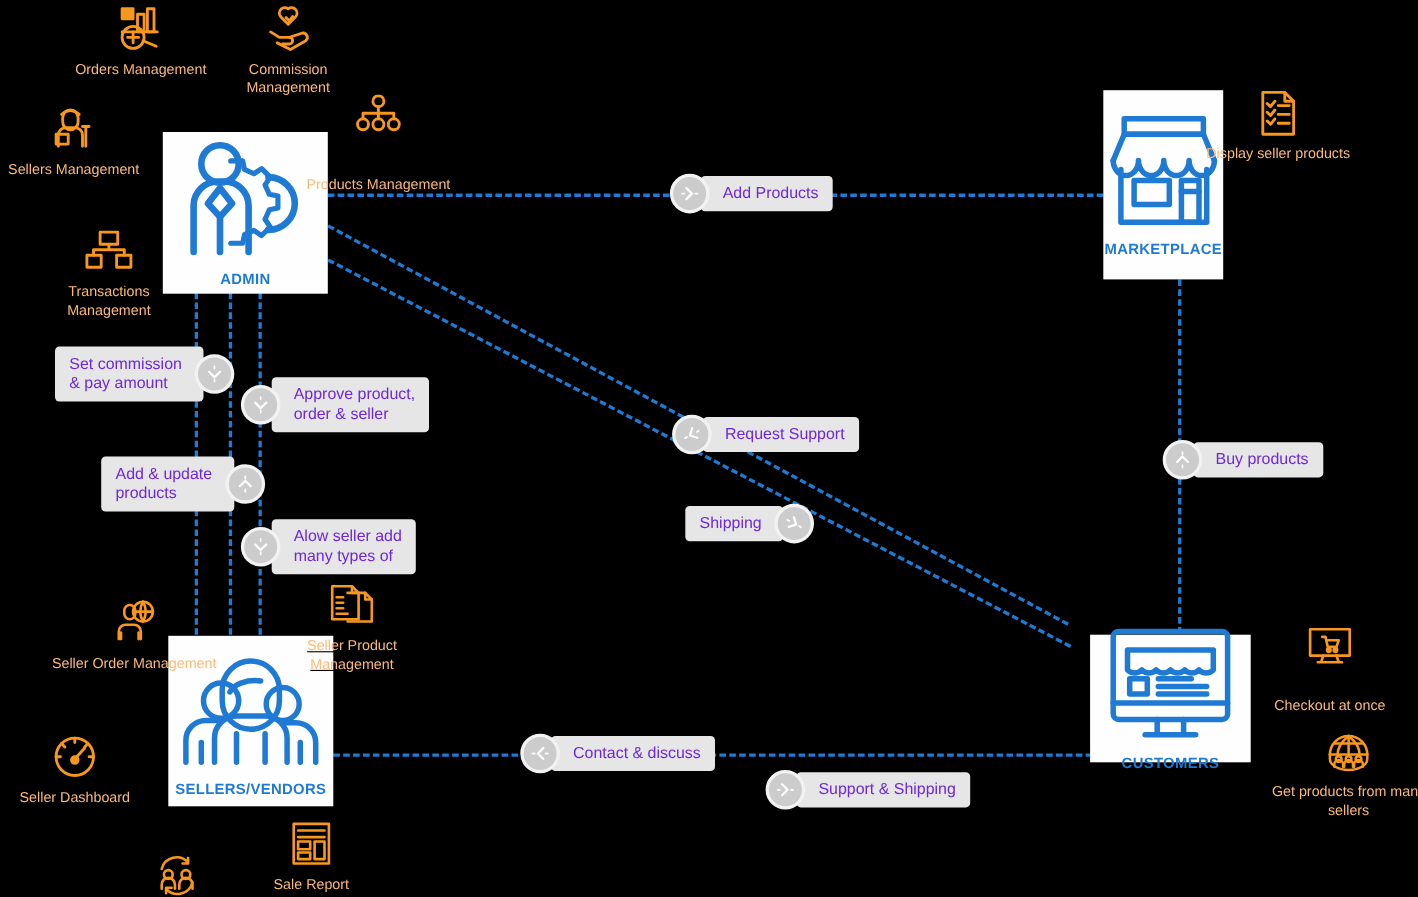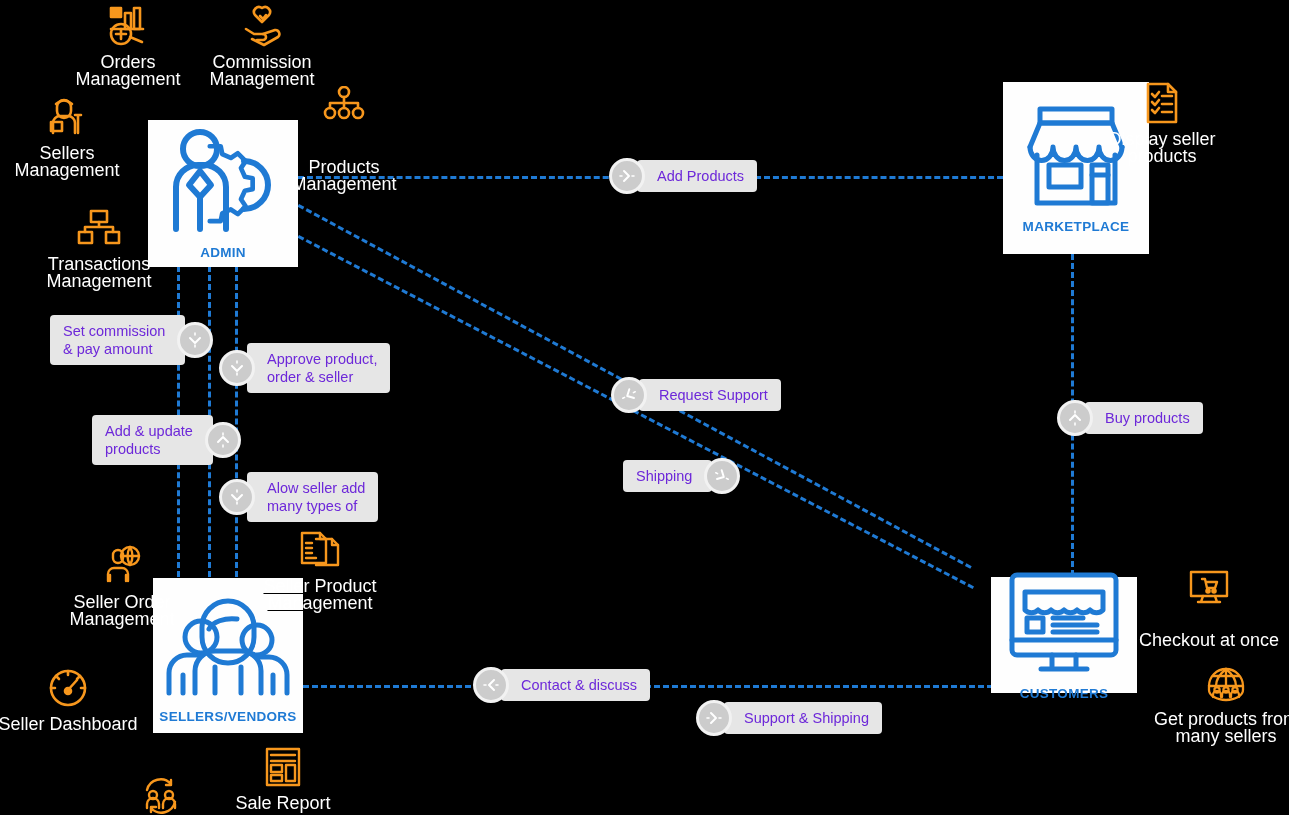--- a/index.html
+++ b/index.html
@@ -63,22 +63,22 @@
     text-align:center;
     width:150px;
     margin-left:-75px;
   }
   .feature .ficon{
     width:46px;height:46px;
     display:flex;align-items:center;justify-content:center;
   }
   .feature .fcap{
     margin-top:5px;
-    color:#ffffff;
-    font-size:18px;
+    color:#fdba74;
+    font-size:13px;
     line-height:17px;
     font-weight:400;
   }
 
   
   .flab{
     position:absolute;
     display:flex;
     align-items:center;
     height:0;
@@ -140,21 +140,21 @@
         <path d="M16 102 V60 a22 22 0 0 1 22 -22 h6 a22 22 0 0 1 22 22 V102"></path>
         <path d="M40 44 L29 58 L40 70 L51 58 Z"></path>
         <path d="M40 70 V102"></path>
         <path d="M86 11 h14 l2 10 11 5 9-6 10 10 -6 9 5 11 10 2 v14 l-10 2 -5 11 6 9 -10 10 -9-6 -11 5 -2 10 h-14" transform="translate(-22,6) scale(0.78) translate(6,6)"></path>
         <path d="M84 34 a24 24 0 0 1 0 48"></path>
       </svg>
     </span>
     <span class="etitle">ADMIN</span>
   </div>
 
-  <div class="entity" style="left:1003px;top:82px;width:146px;height:172px;">
+  <div class="entity" style="left:1003px;top:82px;width:109px;height:172px;">
     <span class="glyph">
       <svg width="104" height="106" viewBox="0 0 104 106" fill="none" stroke="#1f7ad4" stroke-width="5" stroke-linejoin="round" stroke-linecap="round">
         <rect x="16" y="6" width="72" height="14"></rect>
         <path d="M6 44 L16 20 h72 l10 24"></path>
         <path d="M6 44 a11 13 0 0 0 23 0 a11 13 0 0 0 23 0 a11 13 0 0 0 23 0 a11 13 0 0 0 23 0"></path>
         <path d="M13 52 V100 H91 V52"></path>
         <rect x="25" y="62" width="32" height="22"></rect>
         <path d="M68 62 h16 v38 h-16 z"></path>
         <path d="M68 72 h16"></path>
       </svg>

